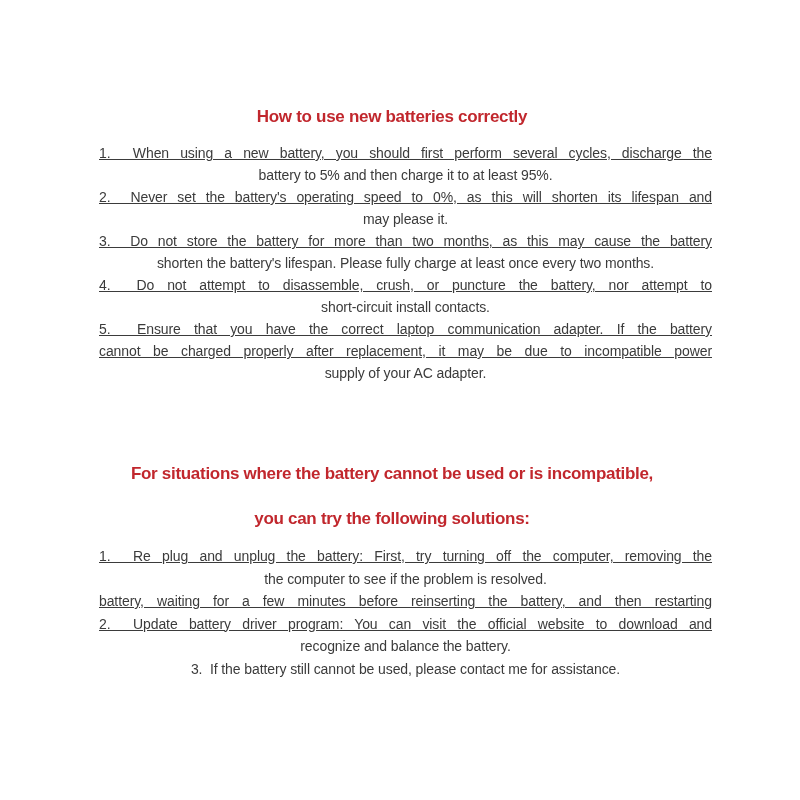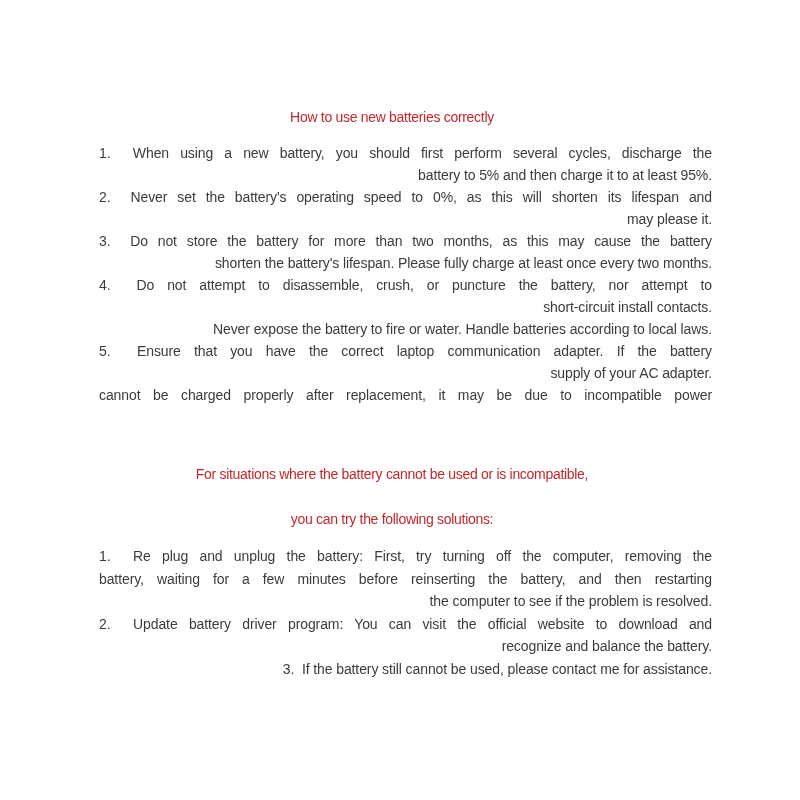--- a/index.html
+++ b/index.html
@@ -16,75 +16,75 @@
     font-family: "Liberation Sans", "DejaVu Sans", sans-serif;
     --accent: #c1272d;
     --text: #3b3b3b;
   }
   .red-heading {
     position: absolute;
     left: 0;
     width: 784px;
     margin: 0;
     text-align: center;
-    font-weight: normal;
-    font-size: 14px;
+    font-weight: bold;
+    font-size: 17px;
     line-height: 24px;
     letter-spacing: -0.3px;
     color: var(--accent);
   }
   .title1 { top: 105px; }
   .h2a    { top: 462px; }
   .h2b    { top: 507px; }
   .body {
     position: absolute;
     left: 99px;
     width: 613px;
     font-size: 14px;
     letter-spacing: -0.1px;
     color: var(--text);
   }
   .body1 { top: 142px; line-height: 22px; }
   .body2 { top: 545px; line-height: 22.5px; }
   .line {
-    text-align: right;
+    text-align: center;
     text-justify: inter-word;
   }
   .just {
     text-align: justify;
     text-align-last: justify;
+    text-decoration: underline;
   }
 </style>
 </head>
 <body>
 
 <div class="doc" style="--accent: #c1272d; --text: #3b3b3b; background: rgb(255, 255, 255);">
 
   <h1 class="red-heading title1">How to use new batteries correctly</h1>
 
   <div class="body body1">
     <div class="line just">1.&nbsp; When using a new battery, you should first perform several cycles, discharge the</div>
     <div class="line">battery to 5% and then charge it to at least 95%.</div>
     <div class="line just">2.&nbsp; Never set the battery's operating speed to 0%, as this will shorten its lifespan and</div>
     <div class="line">may please it.</div>
     <div class="line just">3.&nbsp; Do not store the battery for more than two months, as this may cause the battery</div>
     <div class="line">shorten the battery's lifespan. Please fully charge at least once every two months.</div>
     <div class="line just">4.&nbsp; Do not attempt to disassemble, crush, or puncture the battery, nor attempt to</div>
     <div class="line">short-circuit install contacts.</div>
-    <div class="line">Never expose the battery to fire or water. Handle batteries according to local laws.</div>
     <div class="line just">5.&nbsp; Ensure that you have the correct laptop communication adapter. If the battery</div>
+    <div class="line just">cannot be charged properly after replacement, it may be due to incompatible power</div>
     <div class="line">supply of your AC adapter.</div>
-    <div class="line just">cannot be charged properly after replacement, it may be due to incompatible power</div>
   </div>
 
   <h2 class="red-heading h2a">For situations where the battery cannot be used or is incompatible,</h2>
   <h2 class="red-heading h2b">you can try the following solutions:</h2>
 
   <div class="body body2">
     <div class="line just">1.&nbsp; Re plug and unplug the battery: First, try turning off the computer, removing the</div>
+    <div class="line">the computer to see if the problem is resolved.</div>
     <div class="line just">battery, waiting for a few minutes before reinserting the battery, and then restarting</div>
-    <div class="line">the computer to see if the problem is resolved.</div>
     <div class="line just">2.&nbsp; Update battery driver program: You can visit the official website to download and</div>
     <div class="line">recognize and balance the battery.</div>
     <div class="line">3.&nbsp; If the battery still cannot be used, please contact me for assistance.</div>
   </div>
 
 </div>
 
 </body></html>

